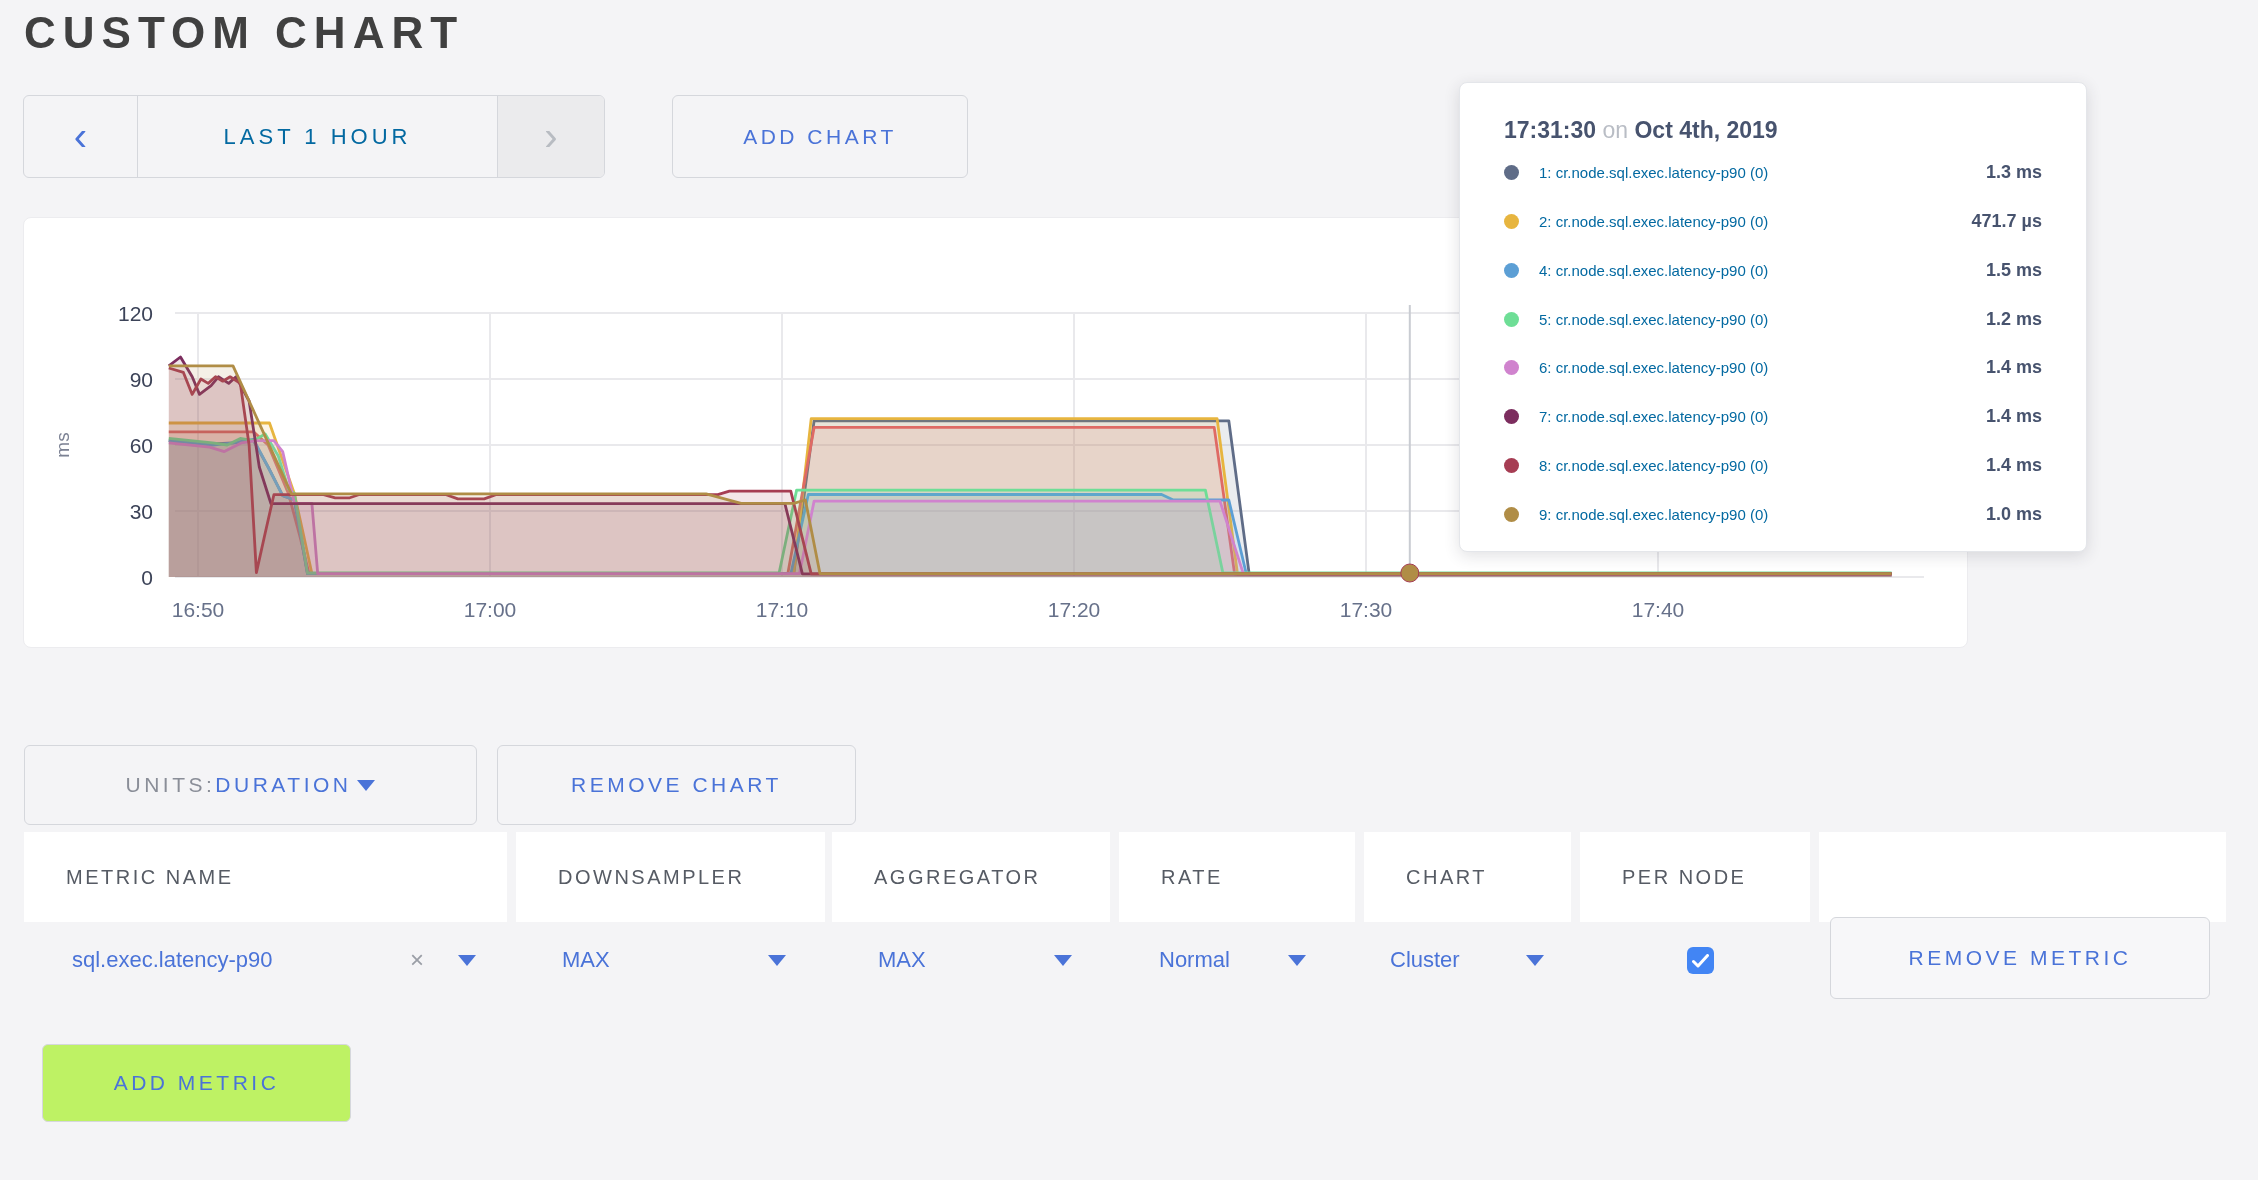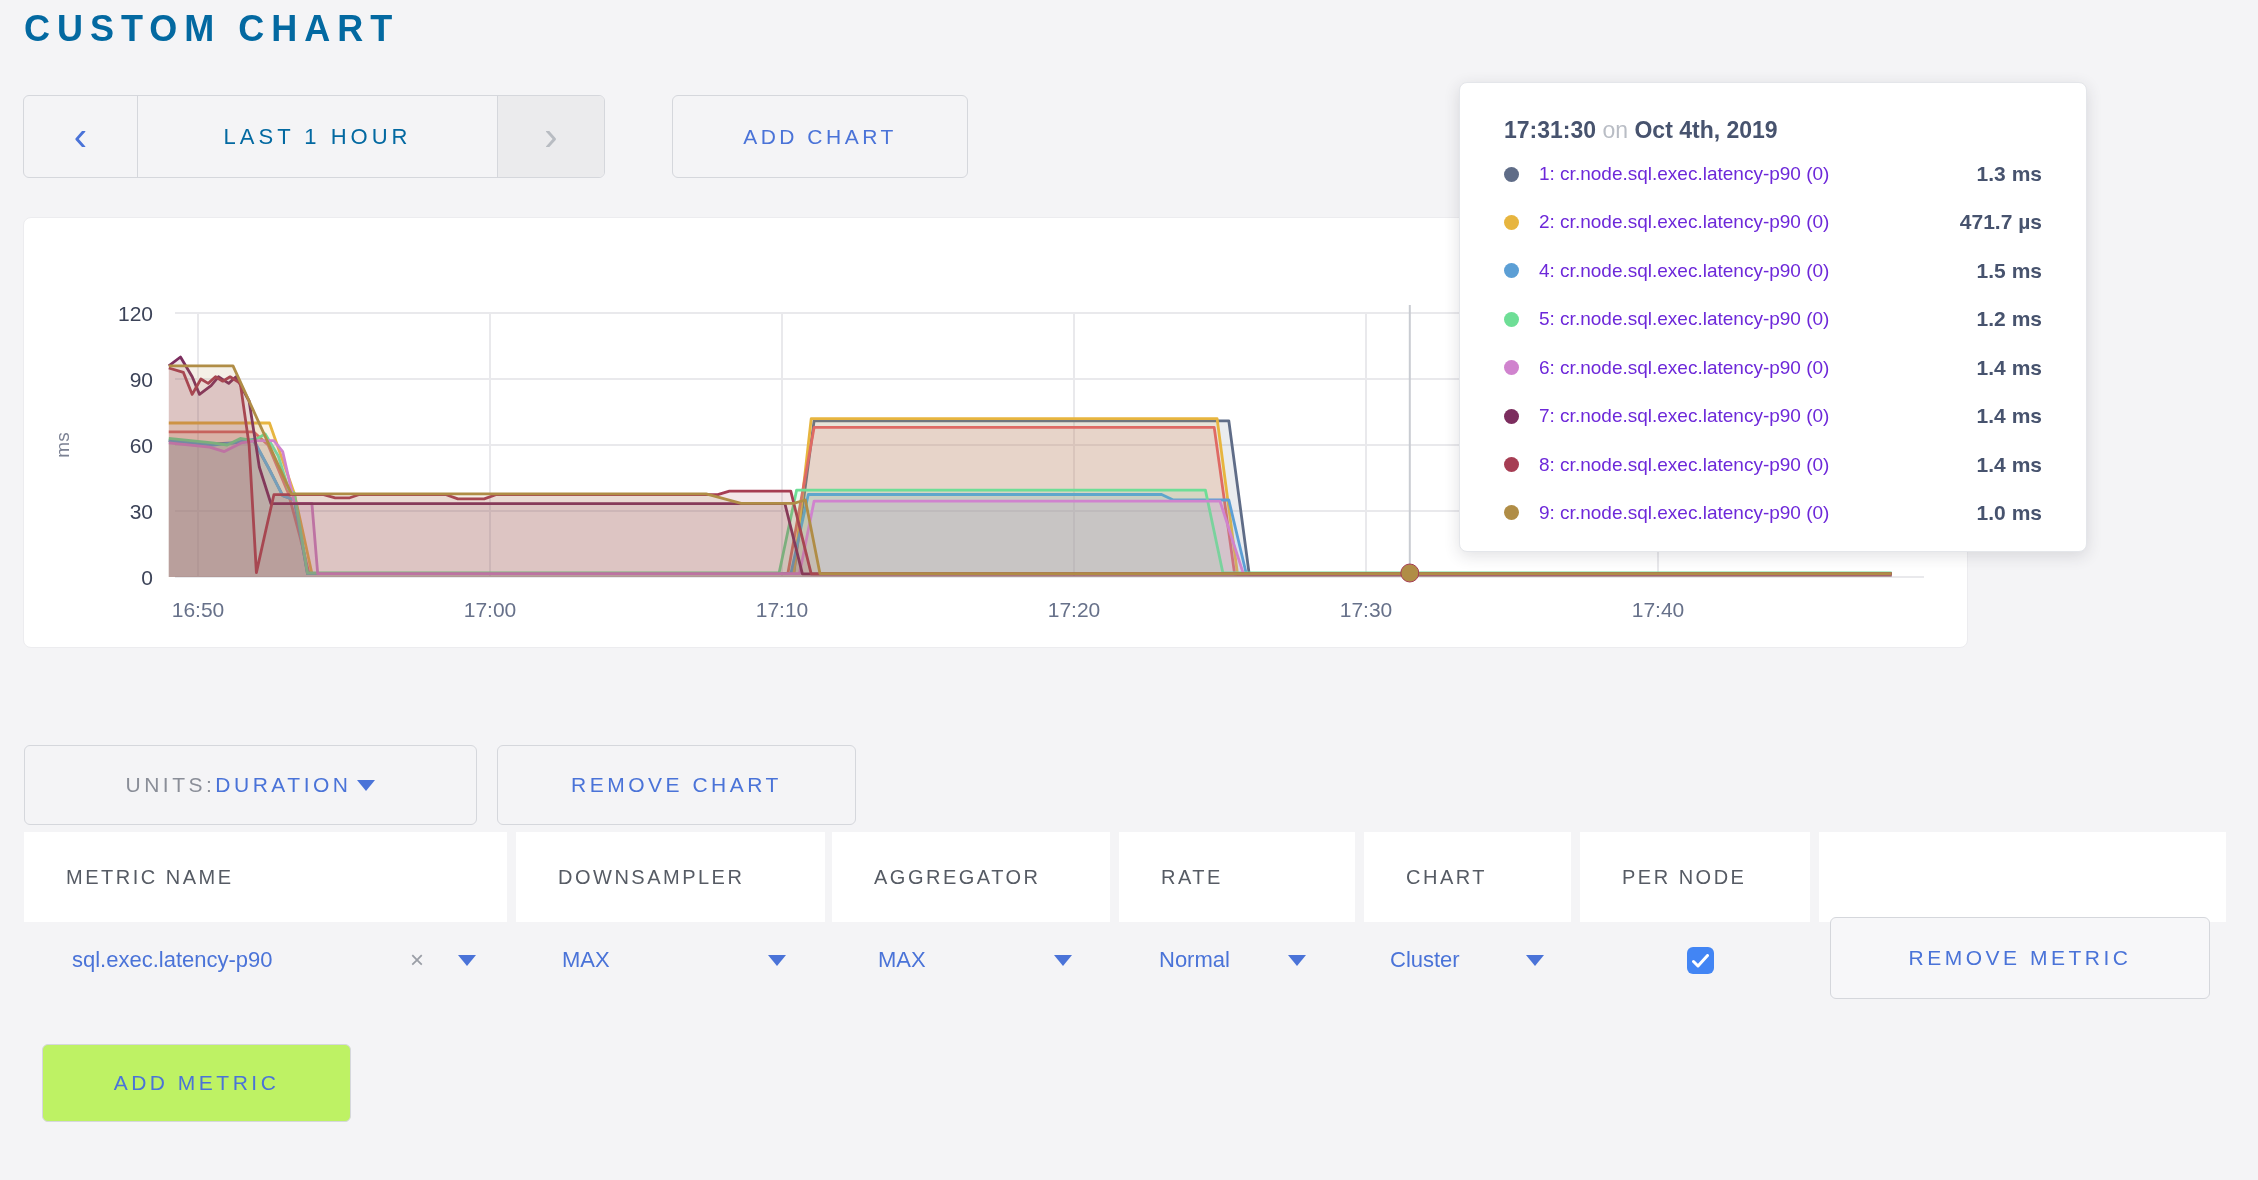--- a/index.html
+++ b/index.html
@@ -9,22 +9,22 @@
     font-family:"Liberation Sans", sans-serif;
     background:#f4f4f6;
     color:#222;
     overflow:hidden;
   }
   .abs { position:absolute; }
 
   
   .page-title {
     left:24px; top:8px;
-    font-size:36px; font-weight:700; letter-spacing:7px;
-    color:#0369a1;
+    font-size:44px; font-weight:700; letter-spacing:7px;
+    color:#404040;
   }
 
   .btn {
     display:flex; align-items:center; justify-content:center;
     border:1px solid #d5d7dc; border-radius:6px;
     background:transparent;
     color:#4a73d8;
     font-size:21px; font-weight:500; letter-spacing:3.5px;
     cursor:pointer;
   }
@@ -64,22 +64,22 @@
     box-shadow:0 4px 16px rgba(40,45,60,0.14);
     padding:34px 44px 26px 44px;
     display:flex; flex-direction:column;
     z-index:30;
   }
   .tooltip-title { font-size:23px; color:#47536e; font-weight:600; margin-bottom:18px; }
   .tooltip-title .on { color:#b9bdc5; font-weight:400; }
   .tooltip-rows { flex:1; display:flex; flex-direction:column; justify-content:space-between; }
   .t-row { display:flex; align-items:center; }
   .t-dot { width:15px; height:15px; border-radius:50%; margin-right:20px; flex:0 0 auto; }
-  .t-label { font-size:19px; color:#6d28d9; flex:1; }
-  .t-value { font-size:21px; color:#47536e; font-weight:600; text-align:right; }
+  .t-label { font-size:15px; color:#0369a1; flex:1; }
+  .t-value { font-size:18px; color:#47536e; font-weight:600; text-align:right; }
 
   
   .units-btn { left:24px; top:745px; width:453px; height:80px; }
   .units-btn .units-label { color:#8a8e98; }
   .remove-chart-btn { left:497px; top:745px; width:359px; height:80px; }
 
   .caret-down {
     display:inline-block; width:0; height:0;
     border-left:9px solid transparent; border-right:9px solid transparent;
     border-top:11px solid #4a73d8;

